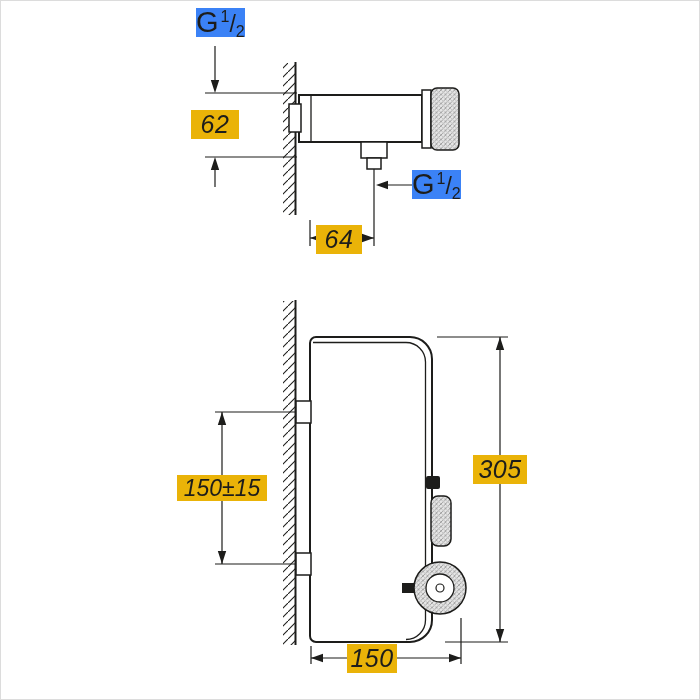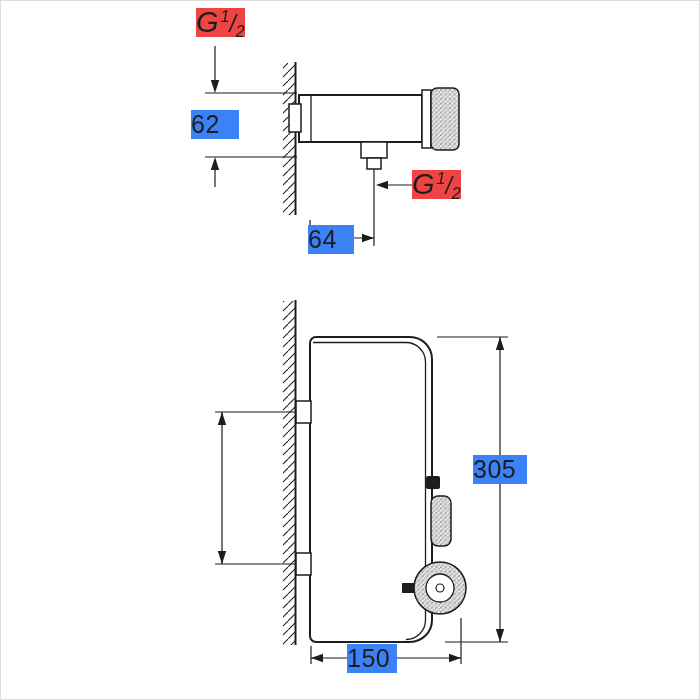--- a/index.html
+++ b/index.html
@@ -3,27 +3,27 @@
 <meta charset="utf-8">
 <style>
   html,body{margin:0;padding:0;background:#ffffff;}
   .canvas{
     position:relative;width:700px;height:700px;background:#ffffff;
     font-family:"Liberation Sans",sans-serif;color:#1d1d1b;
     box-shadow:inset 0 0 0 1px #dcdcdc;overflow:hidden;
   }
   .art{position:absolute;left:0;top:0;}
   .dim{
-    position:absolute;background:#3b82f6;
-    font-size:25px;line-height:1.15;letter-spacing:.5px;z-index:5;
+    position:absolute;background:#eab308;text-align:center;
+    font-size:25px;line-height:1.15;letter-spacing:.5px;z-index:5;font-style:italic;
   }
   .dim-small{font-size:23px;letter-spacing:0;}
   .thread-label{
     position:absolute;font-size:29px;line-height:1;white-space:nowrap;
-    background:#ef4444;z-index:5;font-style:italic;
+    background:#3b82f6;z-index:5;
   }
   .tl-num{font-size:16px;position:relative;top:-10px;margin-left:2px;}
   .tl-slash{font-size:23px;}
   .tl-den{font-size:16px;position:relative;top:5px;}
 </style>
 </head>
 <body>
 
 <div class="canvas">
 
@@ -94,20 +94,21 @@
   <div class="thread-label" style="left:196px;top:8px;">
     <span class="tl-base">G</span><span class="tl-num">1</span><span class="tl-slash">/</span><span class="tl-den">2</span>
   </div>
 
   <div class="dim" style="left:191px;top:110px;width:48px;">62</div>
 
   <div class="thread-label" style="left:412px;top:170px;">
     <span class="tl-base">G</span><span class="tl-num">1</span><span class="tl-slash">/</span><span class="tl-den">2</span>
   </div>
 
-  <div class="dim" style="left:308px;top:225px;width:46px;">64</div>
+  <div class="dim" style="left:316px;top:225px;width:46px;">64</div>
 
+  <div class="dim dim-small" style="left:177px;top:475px;width:90px;">150±15</div>
 
   <div class="dim" style="left:473px;top:455px;width:54px;">305</div>
 
   <div class="dim" style="left:347px;top:644px;width:50px;">150</div>
 
 </div>
 
 </body></html>

